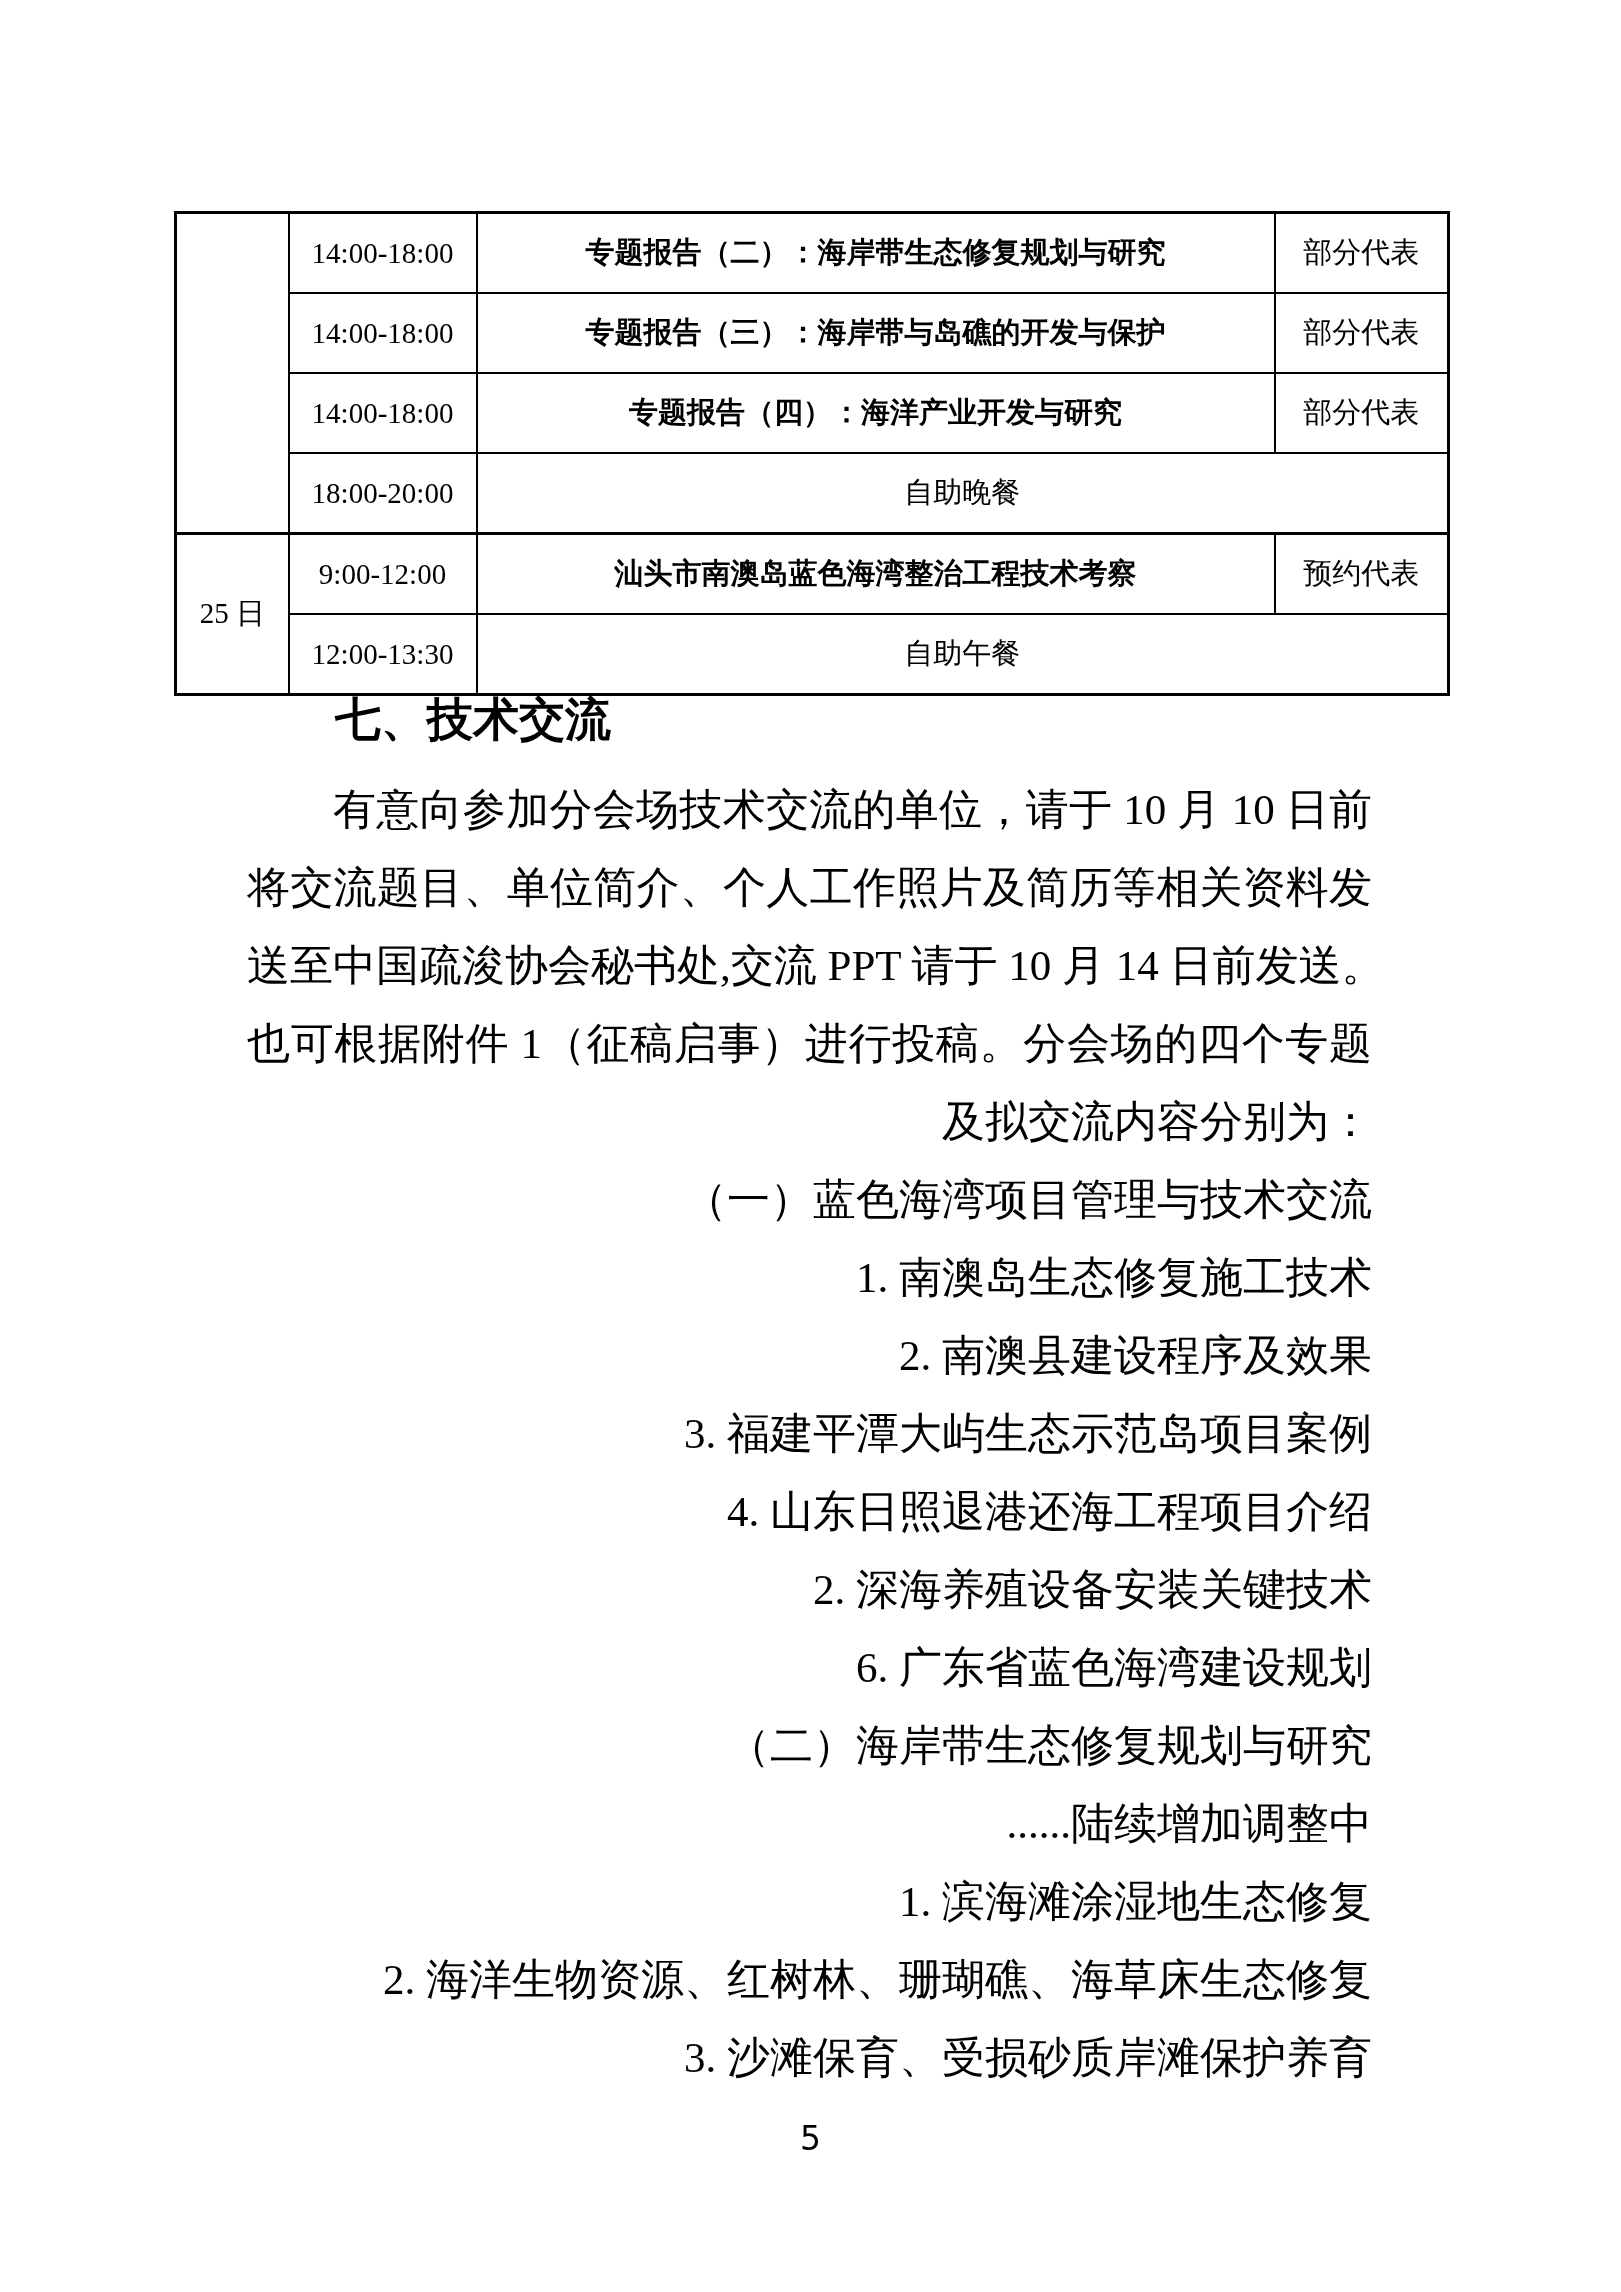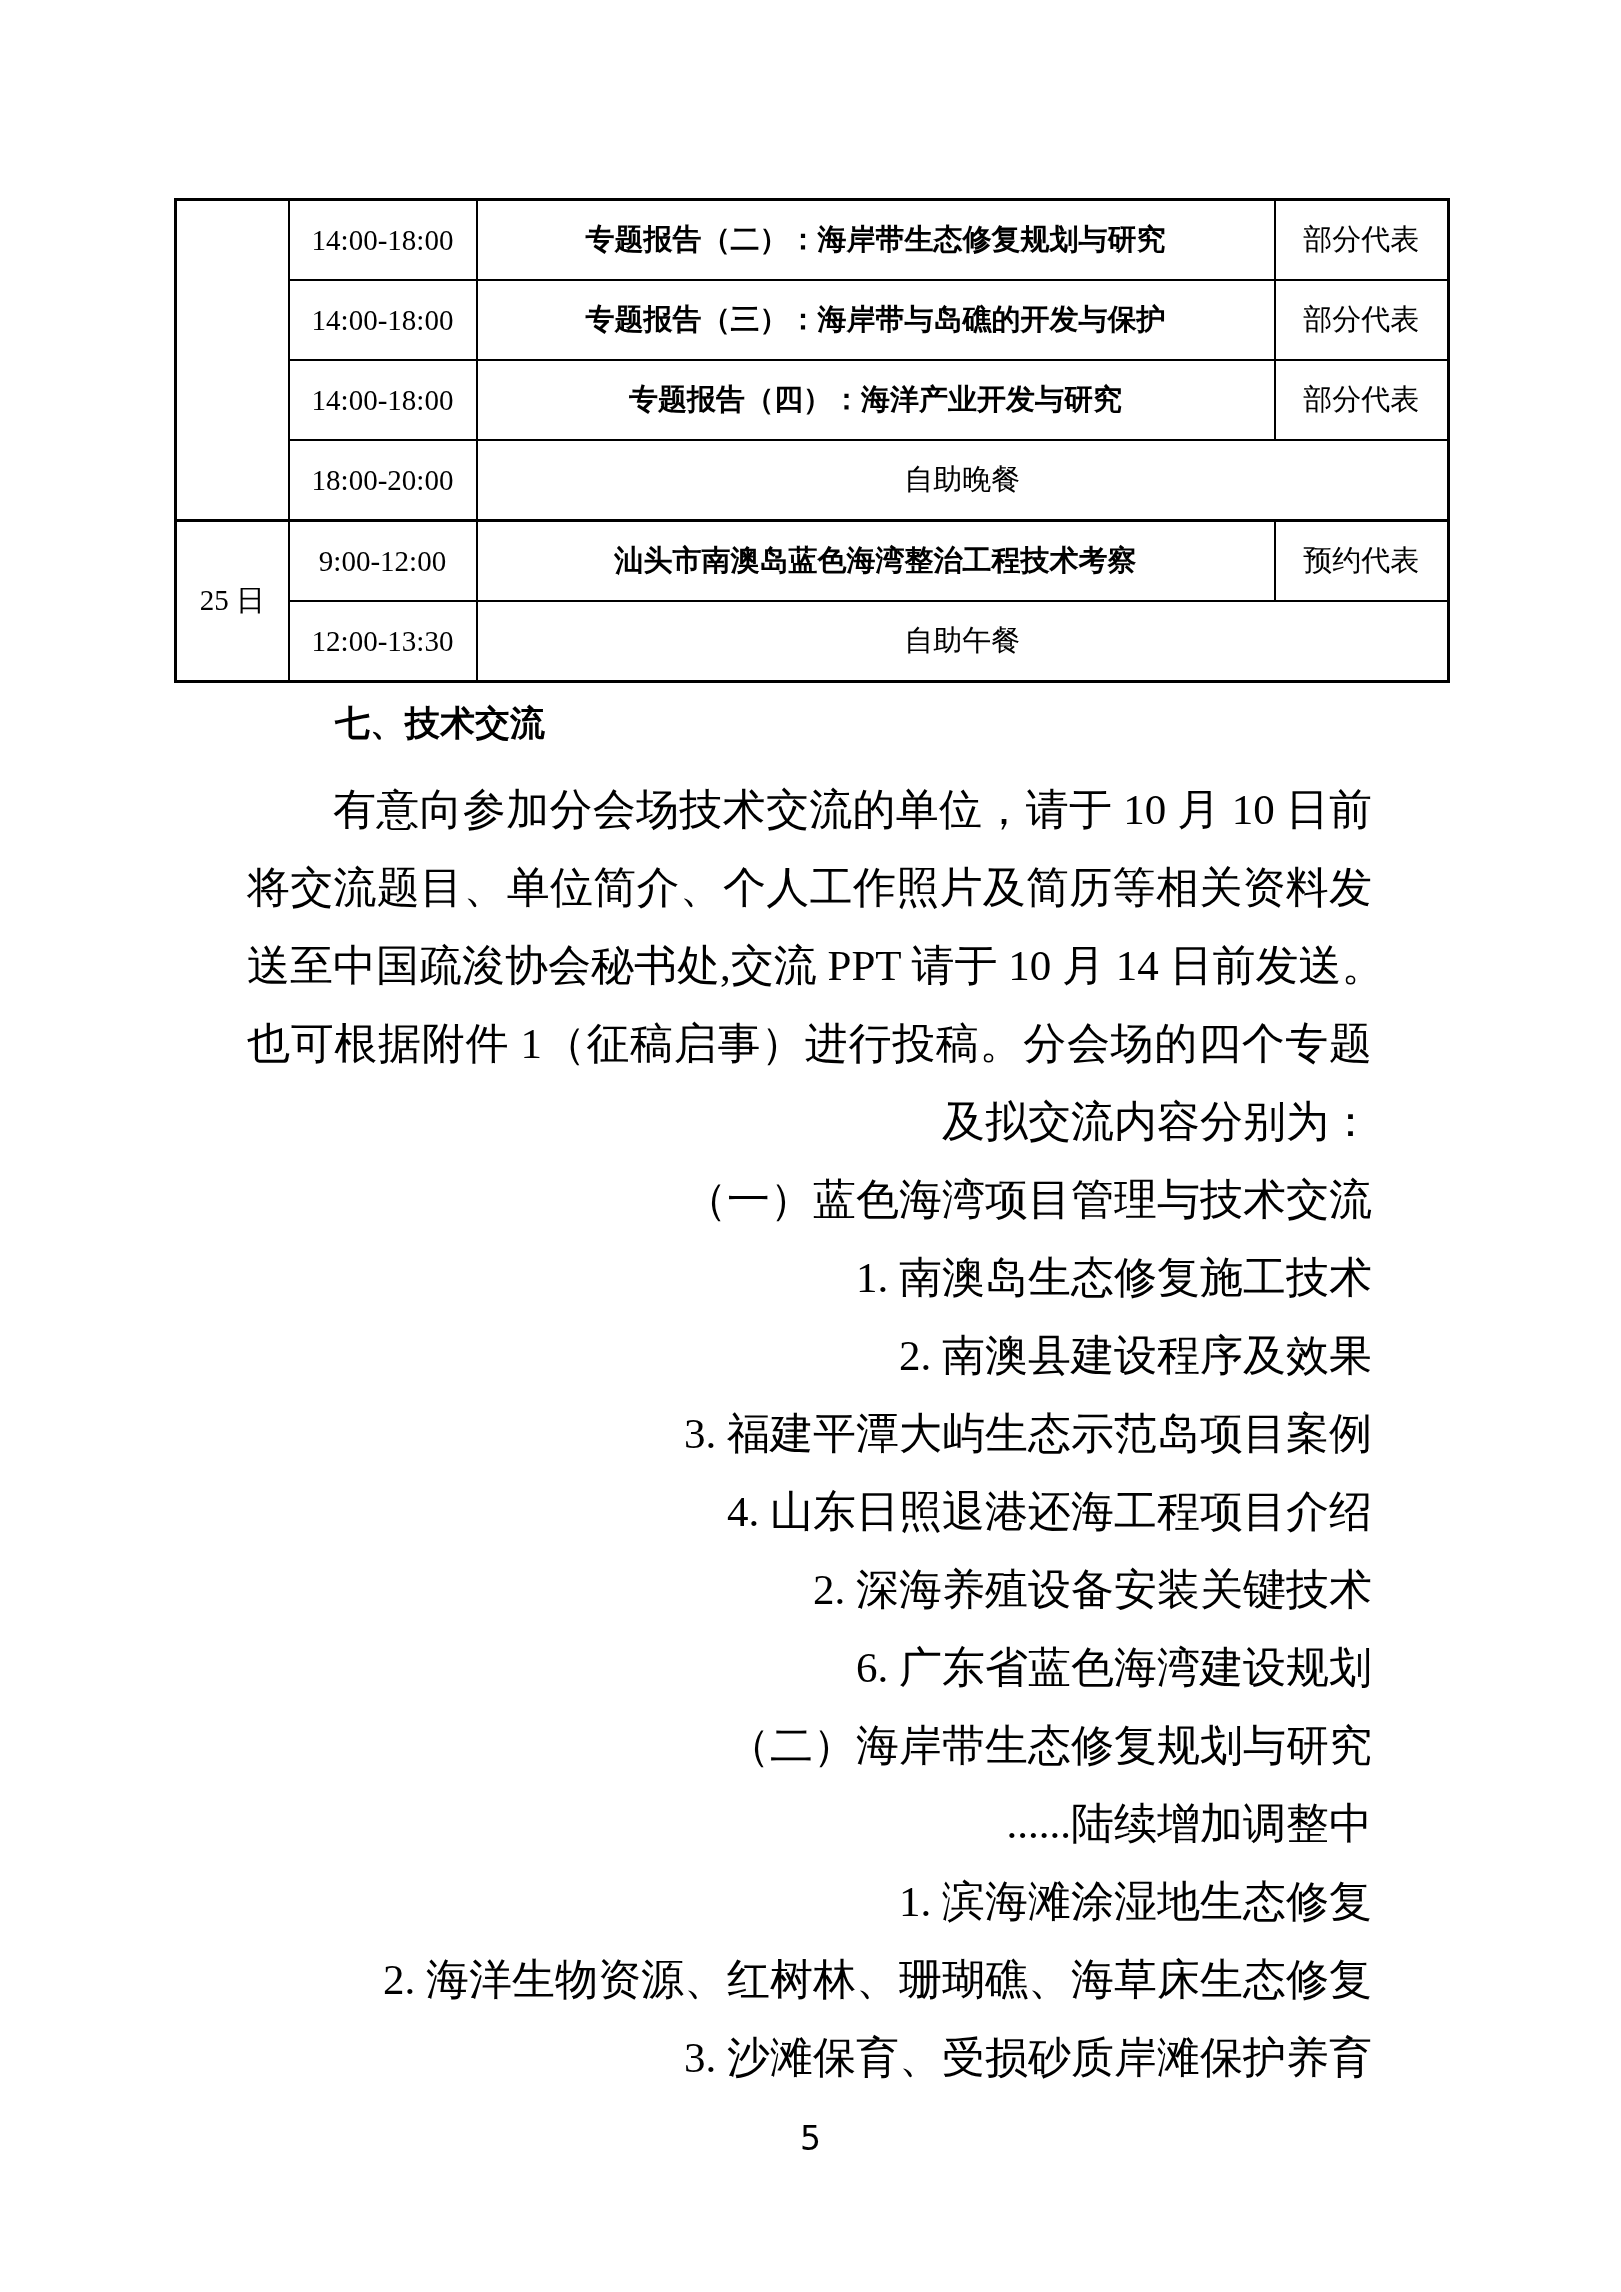--- a/index.html
+++ b/index.html
@@ -10,21 +10,21 @@
     background: #ffffff;
     color: #000000;
     font-family: "Liberation Serif", "DejaVu Serif", serif;
     overflow: hidden;
   }
 
   
   table.schedule {
     position: absolute;
     left: 174px;
-    top: 198px;
+    top: 211px;
     width: 1273px;
     border-collapse: collapse;
     table-layout: fixed;
     border: 3.9px solid #000;
     font-size: 29px;
     font-family: "Liberation Serif", "DejaVu Serif", serif;
     padding-left: 20px;
   }
   table.schedule td {
     border: 2px solid #000;
@@ -49,23 +49,23 @@
   
   .textblock {
     position: absolute;
     left: 247px;
     top: 684px;
     width: 1125px;
     font-size: 43px;
     font-family: "Liberation Serif", "DejaVu Serif", serif;
   }
   .heading {
-    font-family: Liberation Sans, sans-serif;
+    font-family: Liberation Mono, monospace;
     font-weight: bold;
-    font-size: 35px;
+    font-size: 46px;
     height: 78px;
     line-height: 78px;
     margin: 0 0 8.8px 0;
     text-indent: 88px;
     white-space: nowrap;
   }
   .line {
     height: 78px;
     line-height: 78px;
     white-space: nowrap;

